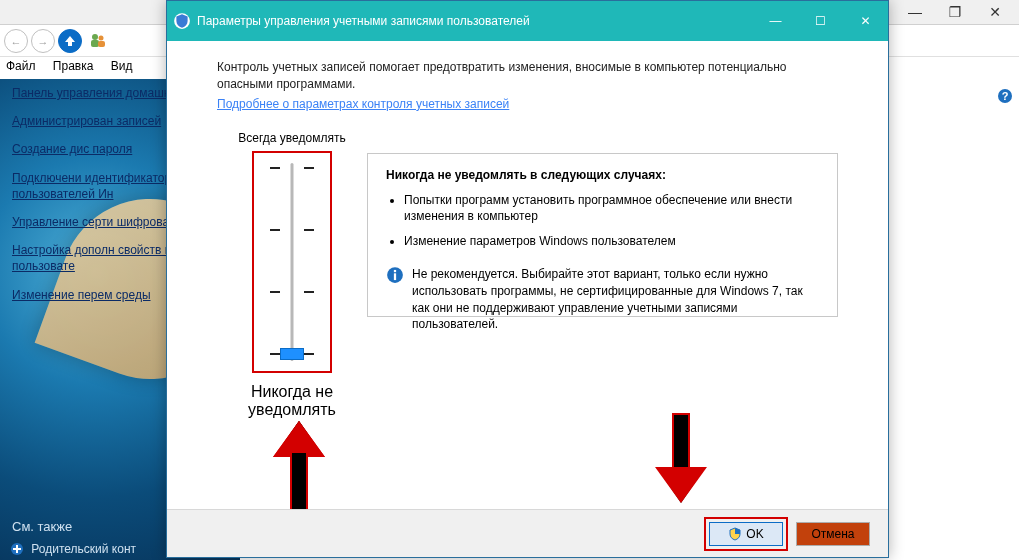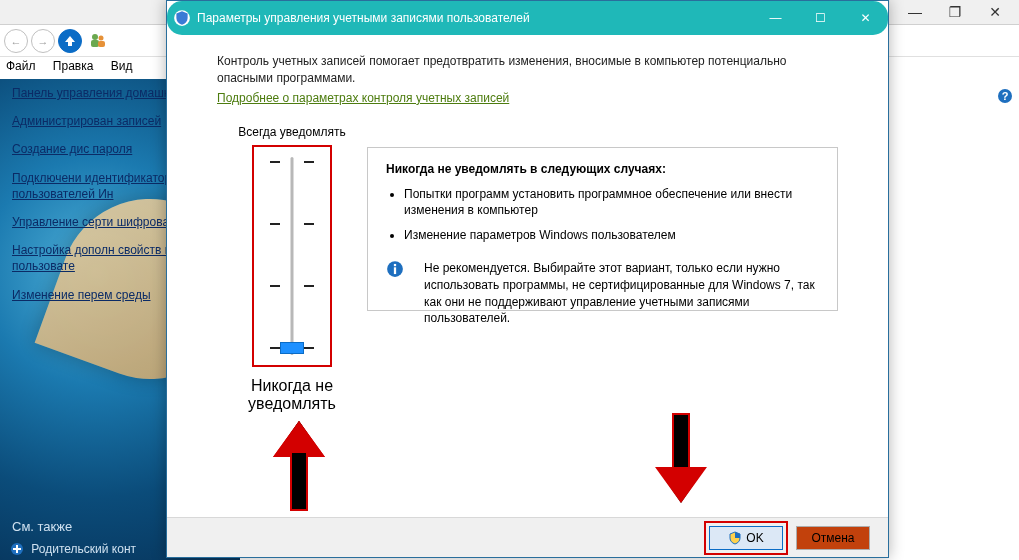--- a/index.html
+++ b/index.html
@@ -26,62 +26,62 @@
   .sidebar-links { position:absolute; left:12px; top:6px; right:6px; }
   .sidebar-links a { display:block; color:#0b2b66; text-decoration:underline; margin-bottom:12px; line-height:1.35; cursor:pointer; }
   .see-also { position:absolute; left:12px; bottom:26px; color:#cfe1f0; font-size:13px; }
   .parental { position:absolute; left:10px; bottom:4px; color:#cfe1f0; }
   .parental svg { vertical-align:-3px; margin-right:4px; }
 
   .help-icon { position:absolute; right:6px; top:88px; width:16px; height:16px; }
 
   
   .dialog { position:absolute; left:166px; top:0; width:723px; height:558px; border:1px solid #296e9c; background:#fff; box-shadow:0 0 14px rgba(0,0,0,0.3); }
-  .titlebar { height:34px; background:#1fb8b8; display:flex; align-items:center; color:#fff;border-radius:15px; }
+  .titlebar { height:40px; background:#1fb8b8; display:flex; align-items:center; color:#fff; }
   .titlebar-icon { width:18px; height:18px; margin:0 6px; }
   .titlebar-text { flex:1; font-size:12px; color:#fff; }
   .win-ctrl { width:45px; height:30px; display:flex; align-items:center; justify-content:center; color:#fff; }
 
   .dialog-body { padding:18px 50px 0 50px; }
   .heading { color:#0b4c8c; font-size:15px; margin-bottom:14px; }
   .intro { color:#222; margin-bottom:4px; max-width:580px; line-height:1.4; }
-  .learn { color:#4d7c0f; text-decoration:underline; cursor:pointer; display:inline-block; margin-bottom:20px; }
+  .learn { color:#3b82f6; text-decoration:underline; cursor:pointer; display:inline-block; margin-bottom:20px; }
 
   .slider-area { display:flex; }
   .slider-col { width:150px; text-align:center; position:relative; }
   .slider-top-label { font-size:12px; margin-bottom:6px; }
   .slider-box { border:2px solid #d30000; padding:8px 0; height:222px; position:relative; width:80px; margin:0 auto; }
   .track { position:absolute; left:50%; top:10px; bottom:10px; width:3px; background:#b8b8b8; transform:translateX(-50%); border-radius:2px; }
   .tick { position:absolute; width:10px; height:2px; background:#222; }
   .tick.l { left:16px; } .tick.r { right:16px; }
   .tick.t1 { top:14px; } .tick.t2 { top:76px; } .tick.t3 { top:138px; } .tick.t4 { top:200px; }
   .thumb { position:absolute; left:50%; transform:translateX(-50%); top:195px; width:24px; height:12px; background:#1e90ff; border:1px solid #0b6cc6; }
   .slider-bot-label { font-size:16px; margin-top:10px; }
 
   .desc-box { border:1px solid #c8c8c8; flex:1; padding:14px 18px 14px 18px; height:164px; margin-top:22px; }
   .desc-head { font-weight:bold; margin-bottom:10px; }
   .desc-box ul { margin:0 0 16px 18px; padding:0; }
   .desc-box li { margin-bottom:8px; line-height:1.4; }
-  .warn-row { display:flex;gap:12px; }
+  .warn-row { display:flex; }
   .warn-icon { width:18px; height:18px; flex:none; margin-right:8px; }
   .warn-text { line-height:1.4; }
 
   
   .arrow { position:absolute; width:40px; height:90px; }
   .arrow .stem { position:absolute; left:50%; transform:translateX(-50%); width:18px; background:#000; border:2px solid #d30000; }
   .arrow .head { position:absolute; left:50%; transform:translateX(-50%); width:0; height:0; border-left:22px solid transparent; border-right:22px solid transparent; }
   .arrow-up .stem { bottom:0; top:30px; }
   .arrow-up .head { top:0; border-bottom:32px solid #000; filter:drop-shadow(0 0 0 #d30000); }
   .arrow-up .head::after{content:"";position:absolute;left:-26px;top:0;border-left:26px solid transparent;border-right:26px solid transparent;border-bottom:36px solid #d30000;z-index:-1;}
   .arrow-down .stem { top:0; bottom:30px; }
   .arrow-down .head { bottom:0; border-top:32px solid #000; }
   .arrow-down .head::after{content:"";position:absolute;left:-26px;bottom:0;border-left:26px solid transparent;border-right:26px solid transparent;border-top:36px solid #d30000;z-index:-1;}
 
   
-  .dialog-footer { position:absolute; bottom:0; left:0; right:0; height:40px; background:#f0f0f0; border-top:1px solid #d8d8d8; display:flex; align-items:center; justify-content:flex-end; padding-right:18px; gap:8px; }
+  .dialog-footer { position:absolute; bottom:0; left:0; right:0; height:48px; background:#f0f0f0; border-top:1px solid #d8d8d8; display:flex; align-items:center; justify-content:flex-end; padding-right:18px; gap:8px; }
   .btn { min-width:74px; height:24px; border:1px solid #adadad; background:#c2410c; display:flex; align-items:center; justify-content:center; font-size:12px; cursor:pointer; }
   .btn.ok { border:1px solid #0b6cc6; background:#dce8f6; }
   .ok-wrap { border:2px solid #d30000; padding:3px; }
   .shield { width:14px; height:14px; margin-right:4px; }
 </style>
 </head>
 <body>
 
 <div class="bg-window">
   <div class="bg-topbar">

